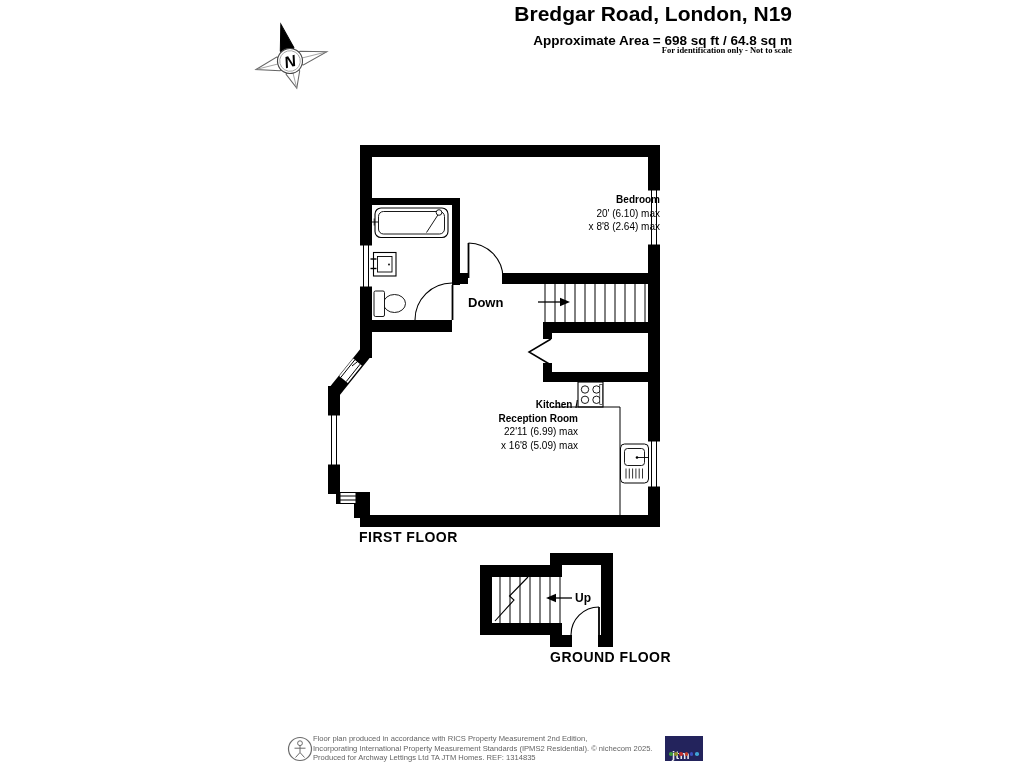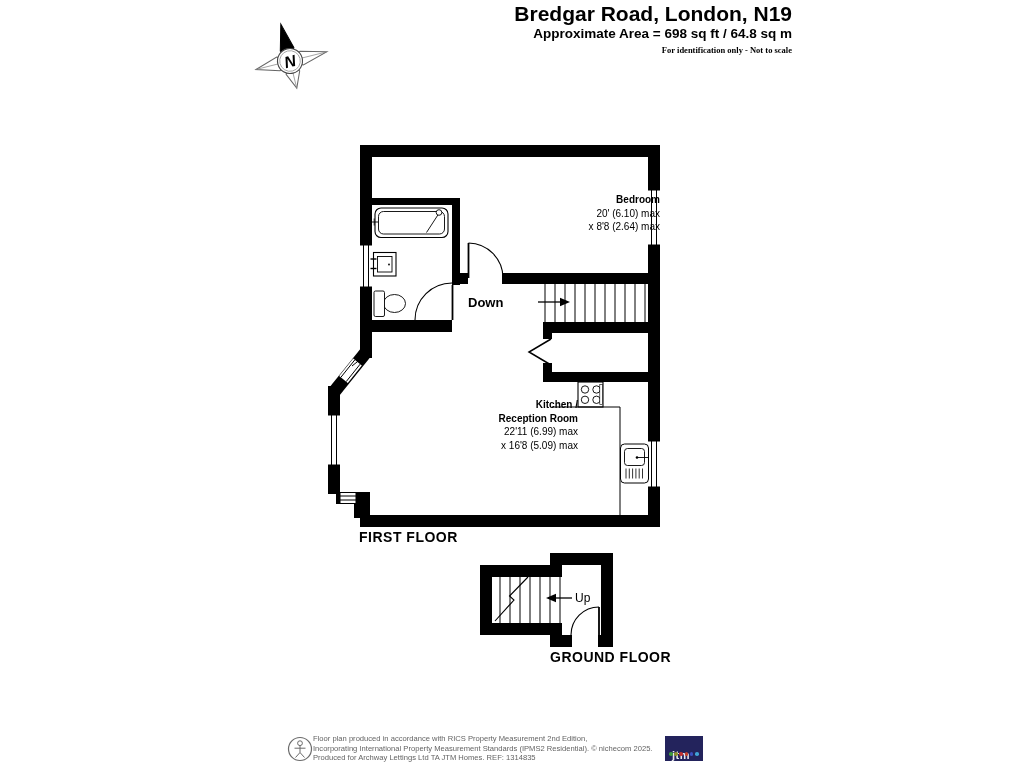--- a/index.html
+++ b/index.html
@@ -2,28 +2,28 @@
 <html><head>
 <meta charset="utf-8">
 <style>
   html,body{margin:0;padding:0;background:#fff;}
   #page{position:relative;width:1024px;height:768px;background:#ffffff;overflow:hidden;
         font-family:"Liberation Sans", sans-serif;color:#000;}
   #plan-svg{position:absolute;left:0;top:0;}
   .abs{position:absolute;}
   .hdr{right:232px;text-align:right;}
   #title{top:2px;font-size:21px;font-weight:bold;letter-spacing:0px;}
-  #subtitle{top:26px;font-size:13.5px;font-weight:bold;text-align:right;}
+  #subtitle{top:33px;font-size:13.5px;font-weight:bold;text-align:right;}
   #note{top:45px;font-size:8.5px;font-weight:600;font-family:Liberation Serif, serif;}
   .room-label{text-align:right;width:220px;line-height:13.5px;font-size:10px;}
   .room-label .rn{font-weight:bold;}
   #bedroom-label{left:440px;top:193px;}
   #kitchen-label{left:358px;top:398px;}
   #down-label{left:468px;top:295px;font-size:13px;font-weight:bold;}
-  #up-label{left:575px;top:591px;font-size:12px;font-weight:normal;}
+  #up-label{left:575px;top:591px;font-size:12px;font-weight:bold;}
   #first-floor-label{left:359px;top:529px;font-size:14px;font-weight:bold;letter-spacing:.5px;}
   #ground-floor-label{left:550px;top:649px;font-size:14px;font-weight:bold;letter-spacing:.5px;}
   #footer-text{left:313px;top:734px;font-size:7.6px;line-height:9.6px;color:#636363;}
   #logo{left:665px;top:736px;width:38px;height:25px;background:#23235c;}
   #logo .lt{position:absolute;left:7px;top:13px;color:#e8e8ee;font-size:11px;font-weight:bold;letter-spacing:.5px;}
   #logo .dots{position:absolute;left:4px;top:16px;display:flex;gap:1.6px;}
   #logo .dots i{width:3.6px;height:3.6px;border-radius:50%;display:block;}
 </style>
 </head>
 <body>

